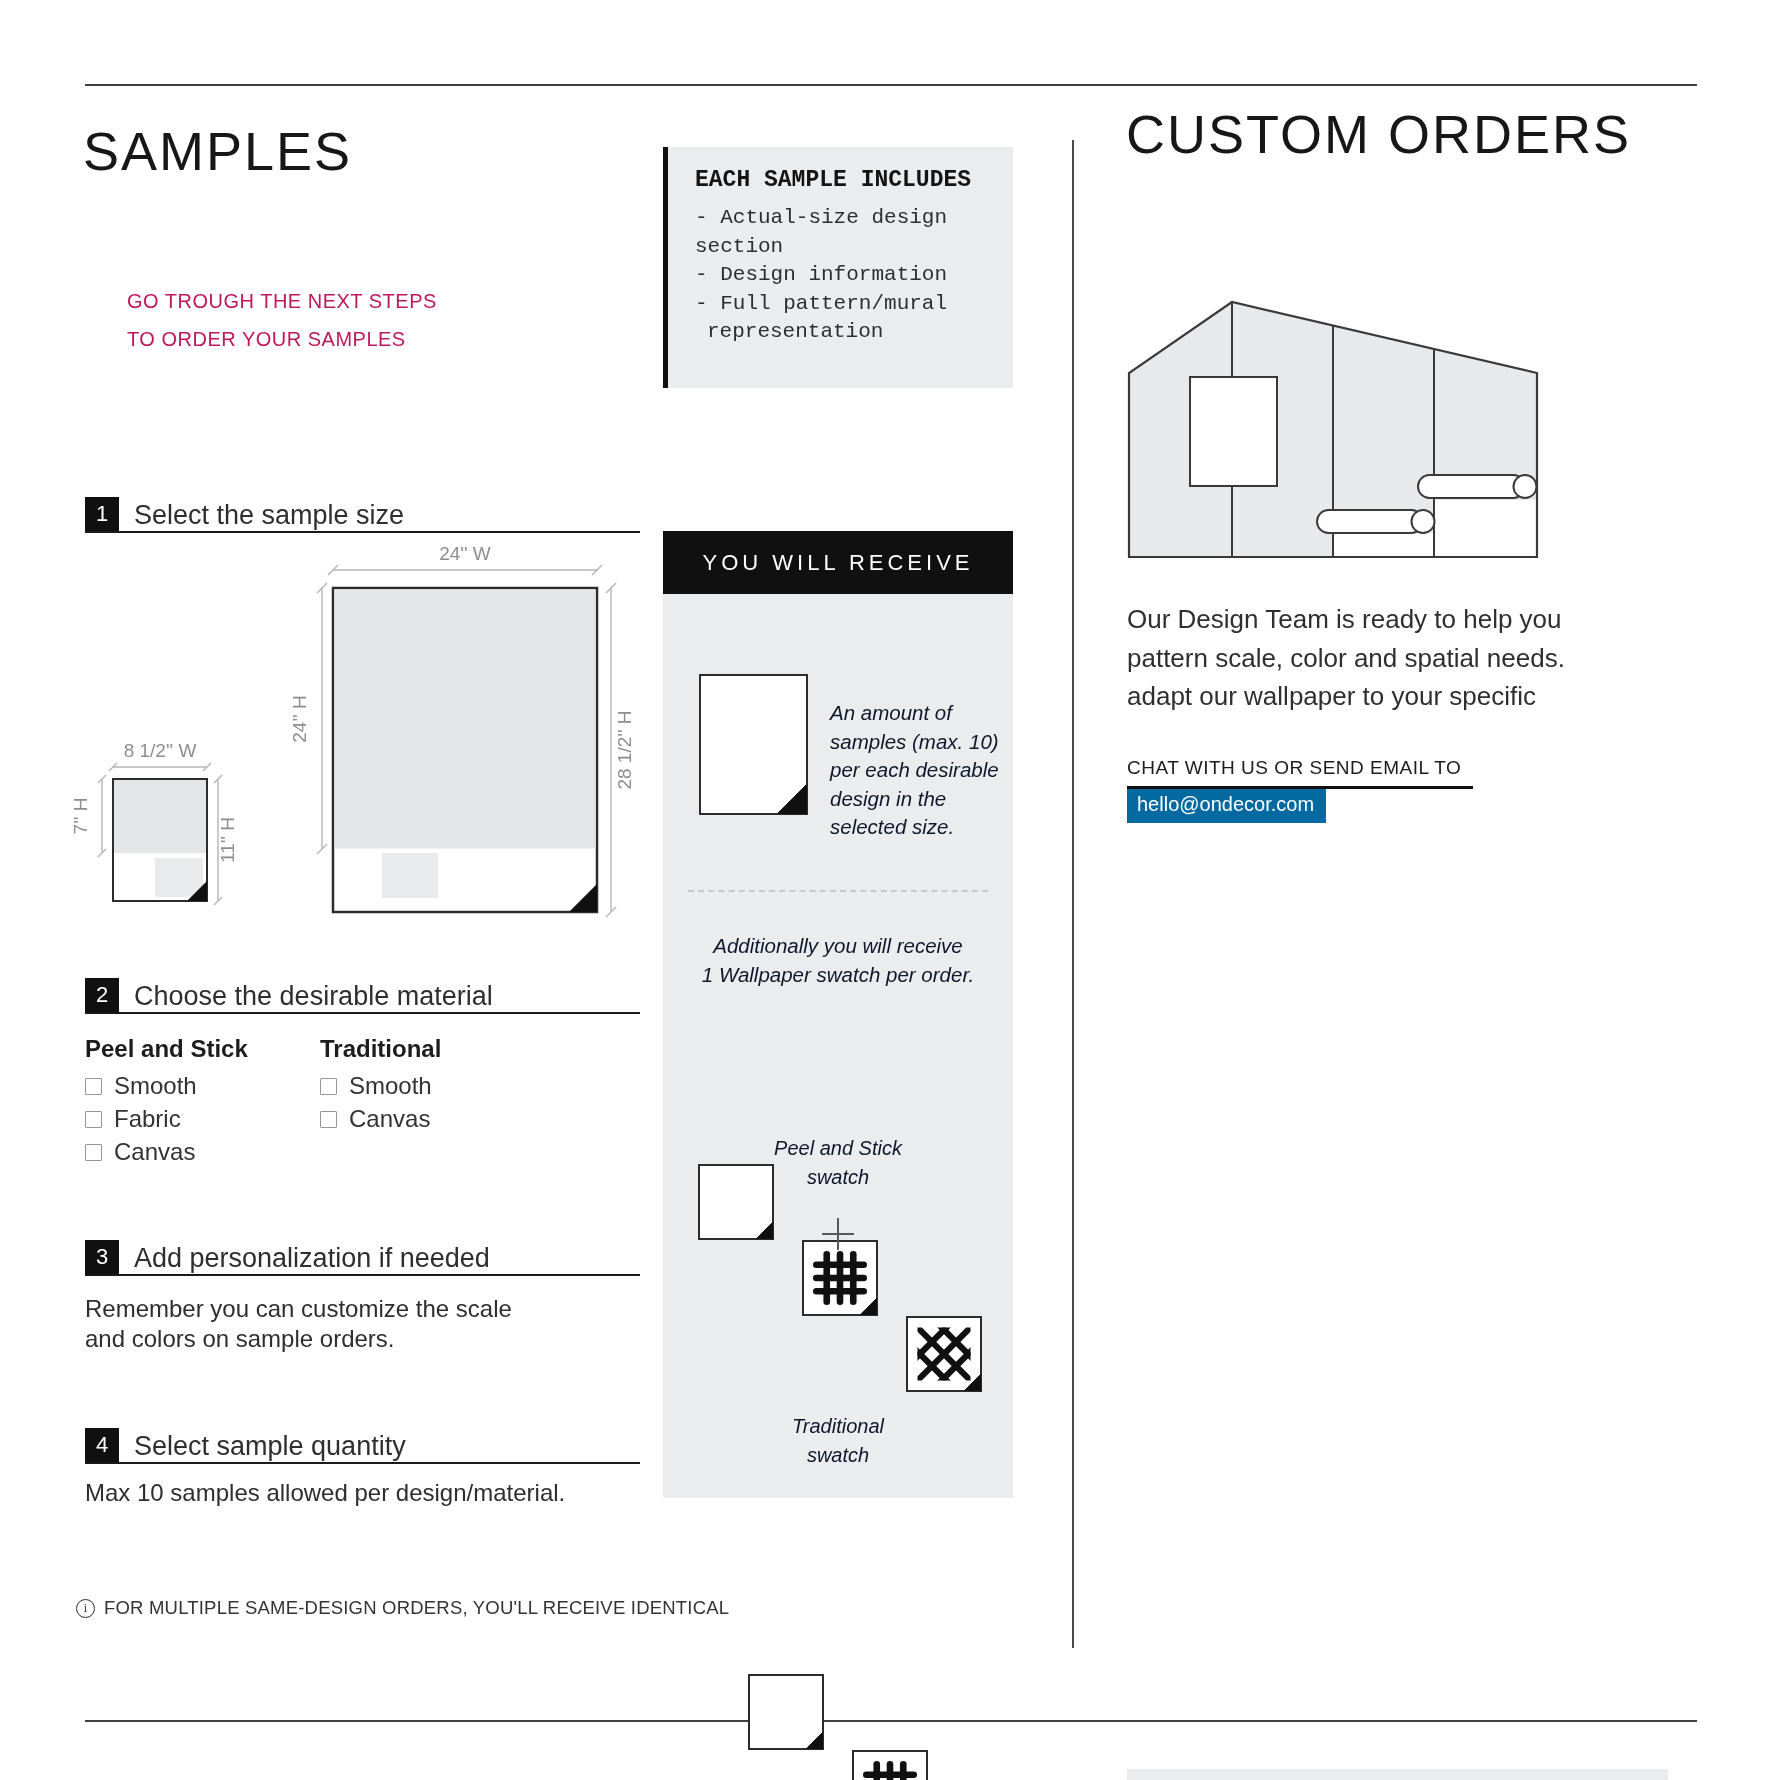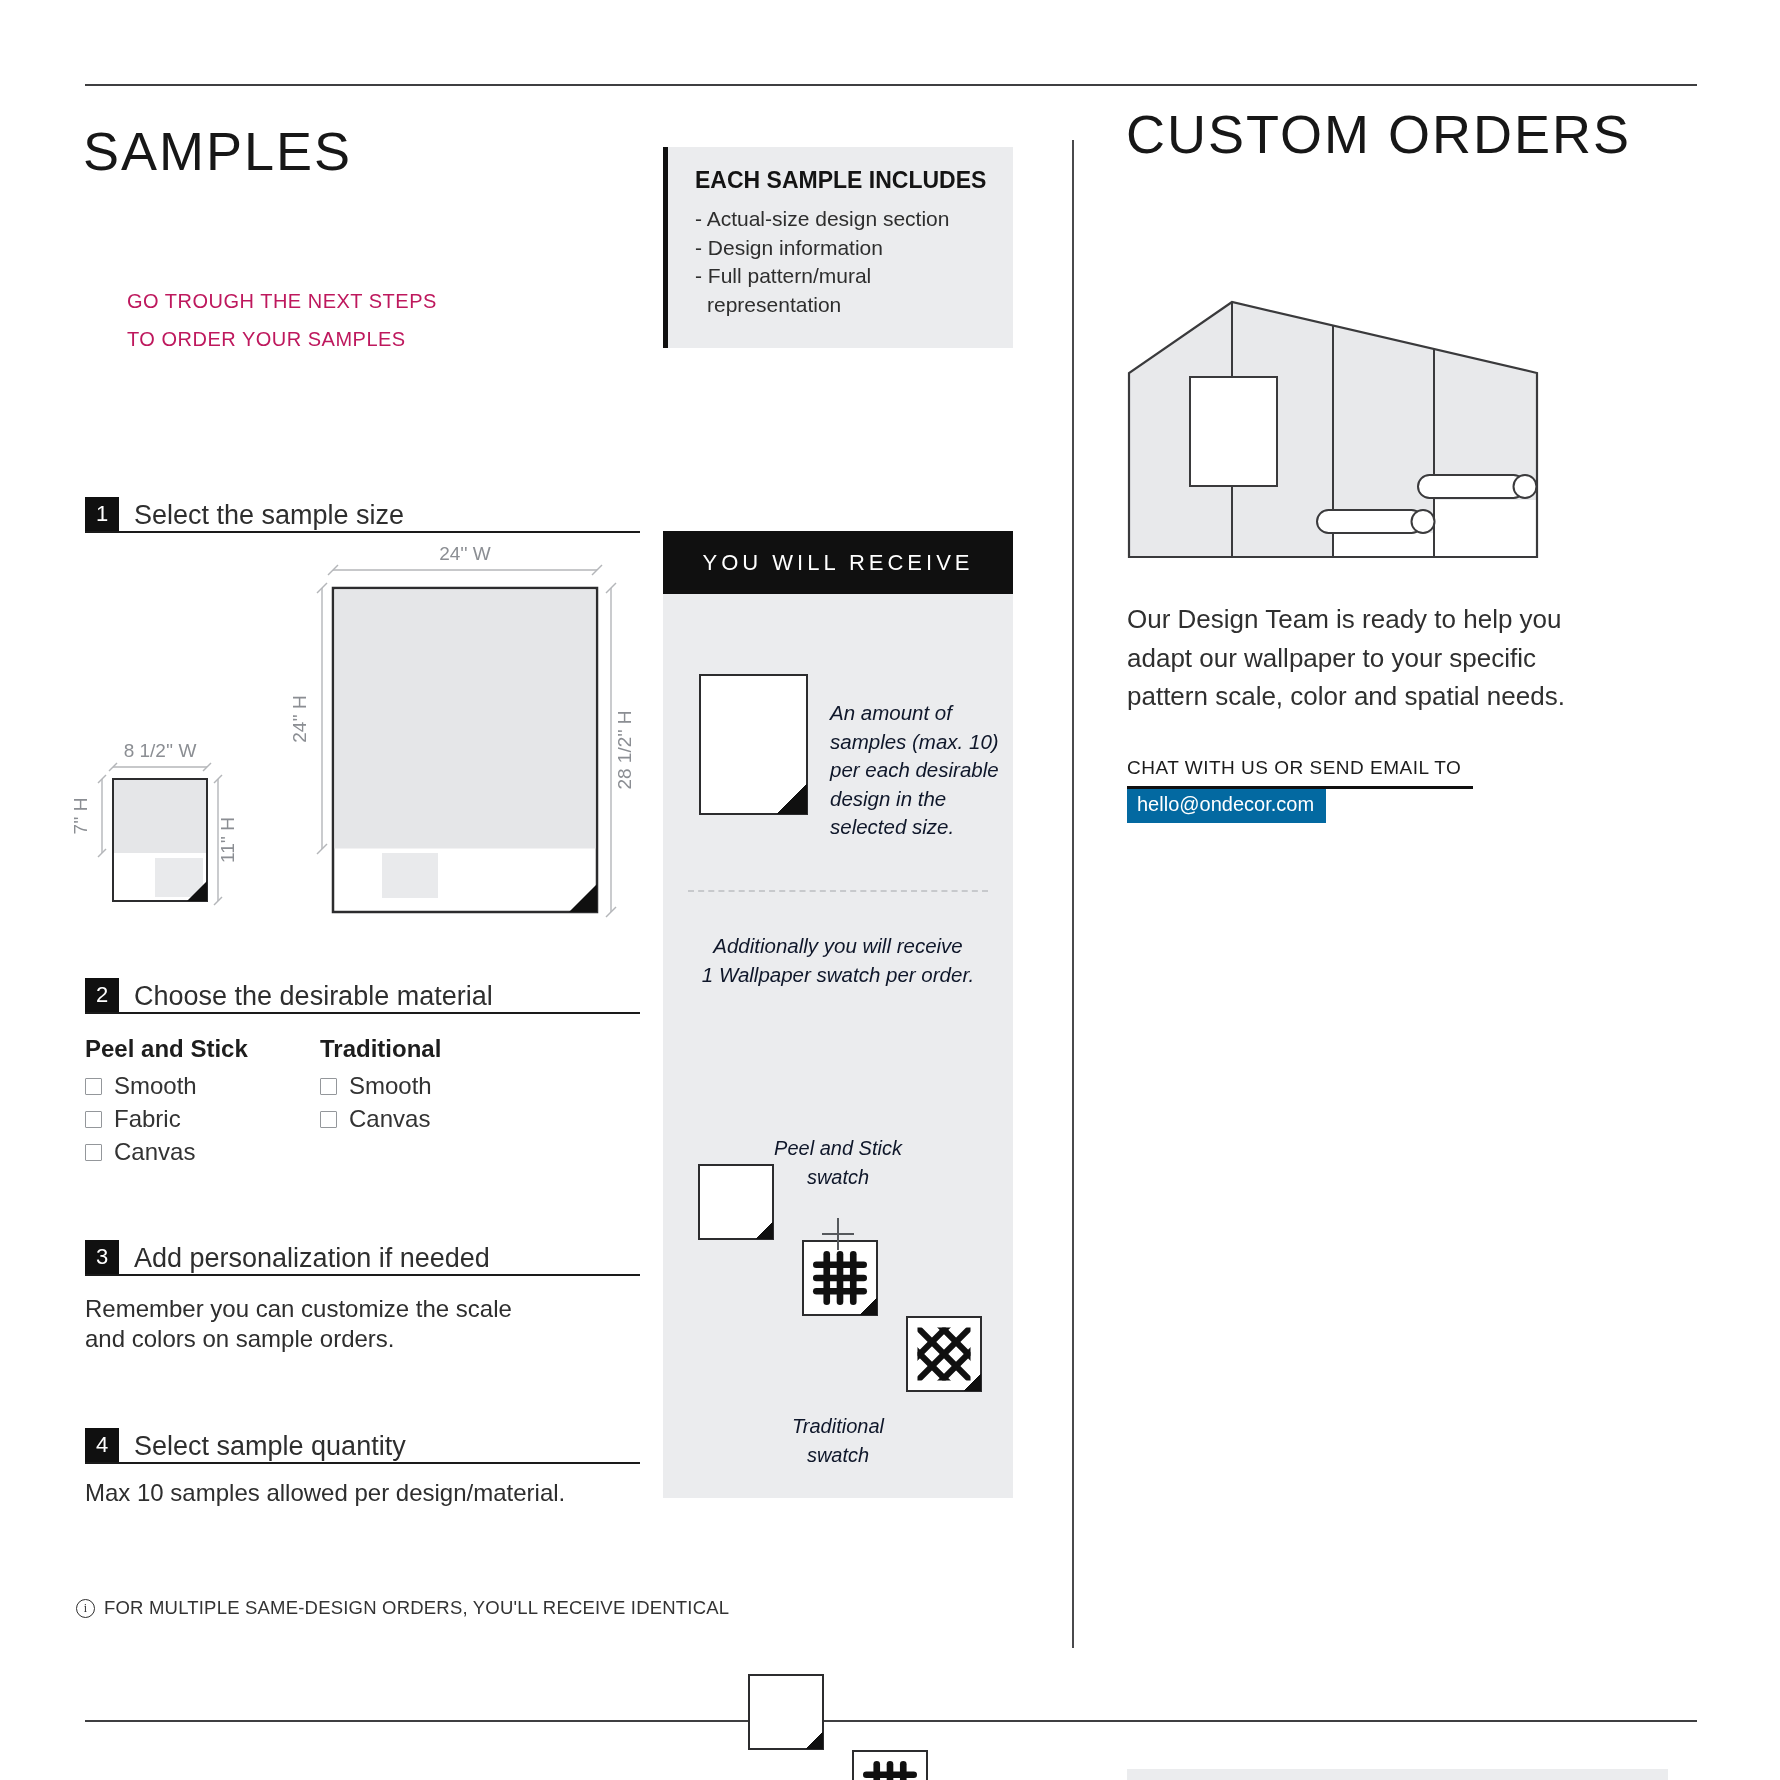--- a/index.html
+++ b/index.html
@@ -142,21 +142,21 @@
   <div class="abs stepline" style="left:85px;top:1462px;width:555px;"></div>
   <div class="abs body-txt" style="left:85px;top:1478px;">Max 10 samples allowed per design/material.</div>
 
   <div class="abs" style="left:76px;top:1597px;display:flex;gap:9px;">
     <span class="info-ic" style="margin-top:2px;">i</span>
     <div class="footnote">
       <div>FOR MULTIPLE SAME-DESIGN ORDERS, YOU'LL RECEIVE IDENTICAL</div>
     </div>
   </div>
 
-  <div class="abs panel inc-box" style="left:663px;top:147px;width:350px;height:201px;padding:20px 0 0 27px;box-sizing:border-box;">
+  <div class="abs panel inc-box" style="left:663px;top:147px;width:350px;height:241px;padding:20px 0 0 27px;box-sizing:border-box;font-family:Liberation Mono, monospace;">
     <div class="inc-title">EACH SAMPLE INCLUDES</div>
     <div class="inc-item">- Actual-size design section</div>
     <div class="inc-item">- Design information</div>
     <div class="inc-item">- Full pattern/mural</div>
     <div class="inc-item" style="padding-left:12px;">representation</div>
   </div>
 
   <div class="abs recv-head" style="left:663px;top:531px;width:350px;height:63px;">YOU WILL RECEIVE</div>
 
   <div class="abs panel rel" style="left:663px;top:594px;width:350px;height:904px;">
@@ -254,22 +254,22 @@
       <rect x="329" y="176" width="107" height="23" rx="11.5"></rect>
       <circle cx="436" cy="187.5" r="11.5"></circle>
       <rect x="228" y="211" width="106" height="23" rx="11.5"></rect>
       <circle cx="334" cy="222.5" r="11.5"></circle>
     </g>
     <polygon points="40,258 40,74 143,3 448,74 448,258" fill="none" stroke="#3a3a3c" stroke-width="2.2"></polygon>
   </svg>
 
   <div class="abs intro" style="left:1127px;top:600px;">
     <div>Our Design Team is ready to help you</div>
+    <div>pattern scale, color and spatial needs.</div>
     <div>adapt our wallpaper to your specific</div>
-    <div>pattern scale, color and spatial needs.</div>
   </div>
 
   <div class="abs chat-label" style="left:1127px;top:757px;">CHAT WITH US OR SEND EMAIL TO</div>
   <div class="abs" style="left:1127px;top:786px;width:346px;height:3px;background:#101010;"></div>
   <div class="abs" style="left:1127px;top:789px;">
     <span class="email-badge">hello@ondecor.com</span>
   </div>
 
   <div class="abs panel rel" style="left:1127px;top:865px;width:541px;height:783px;">
 

